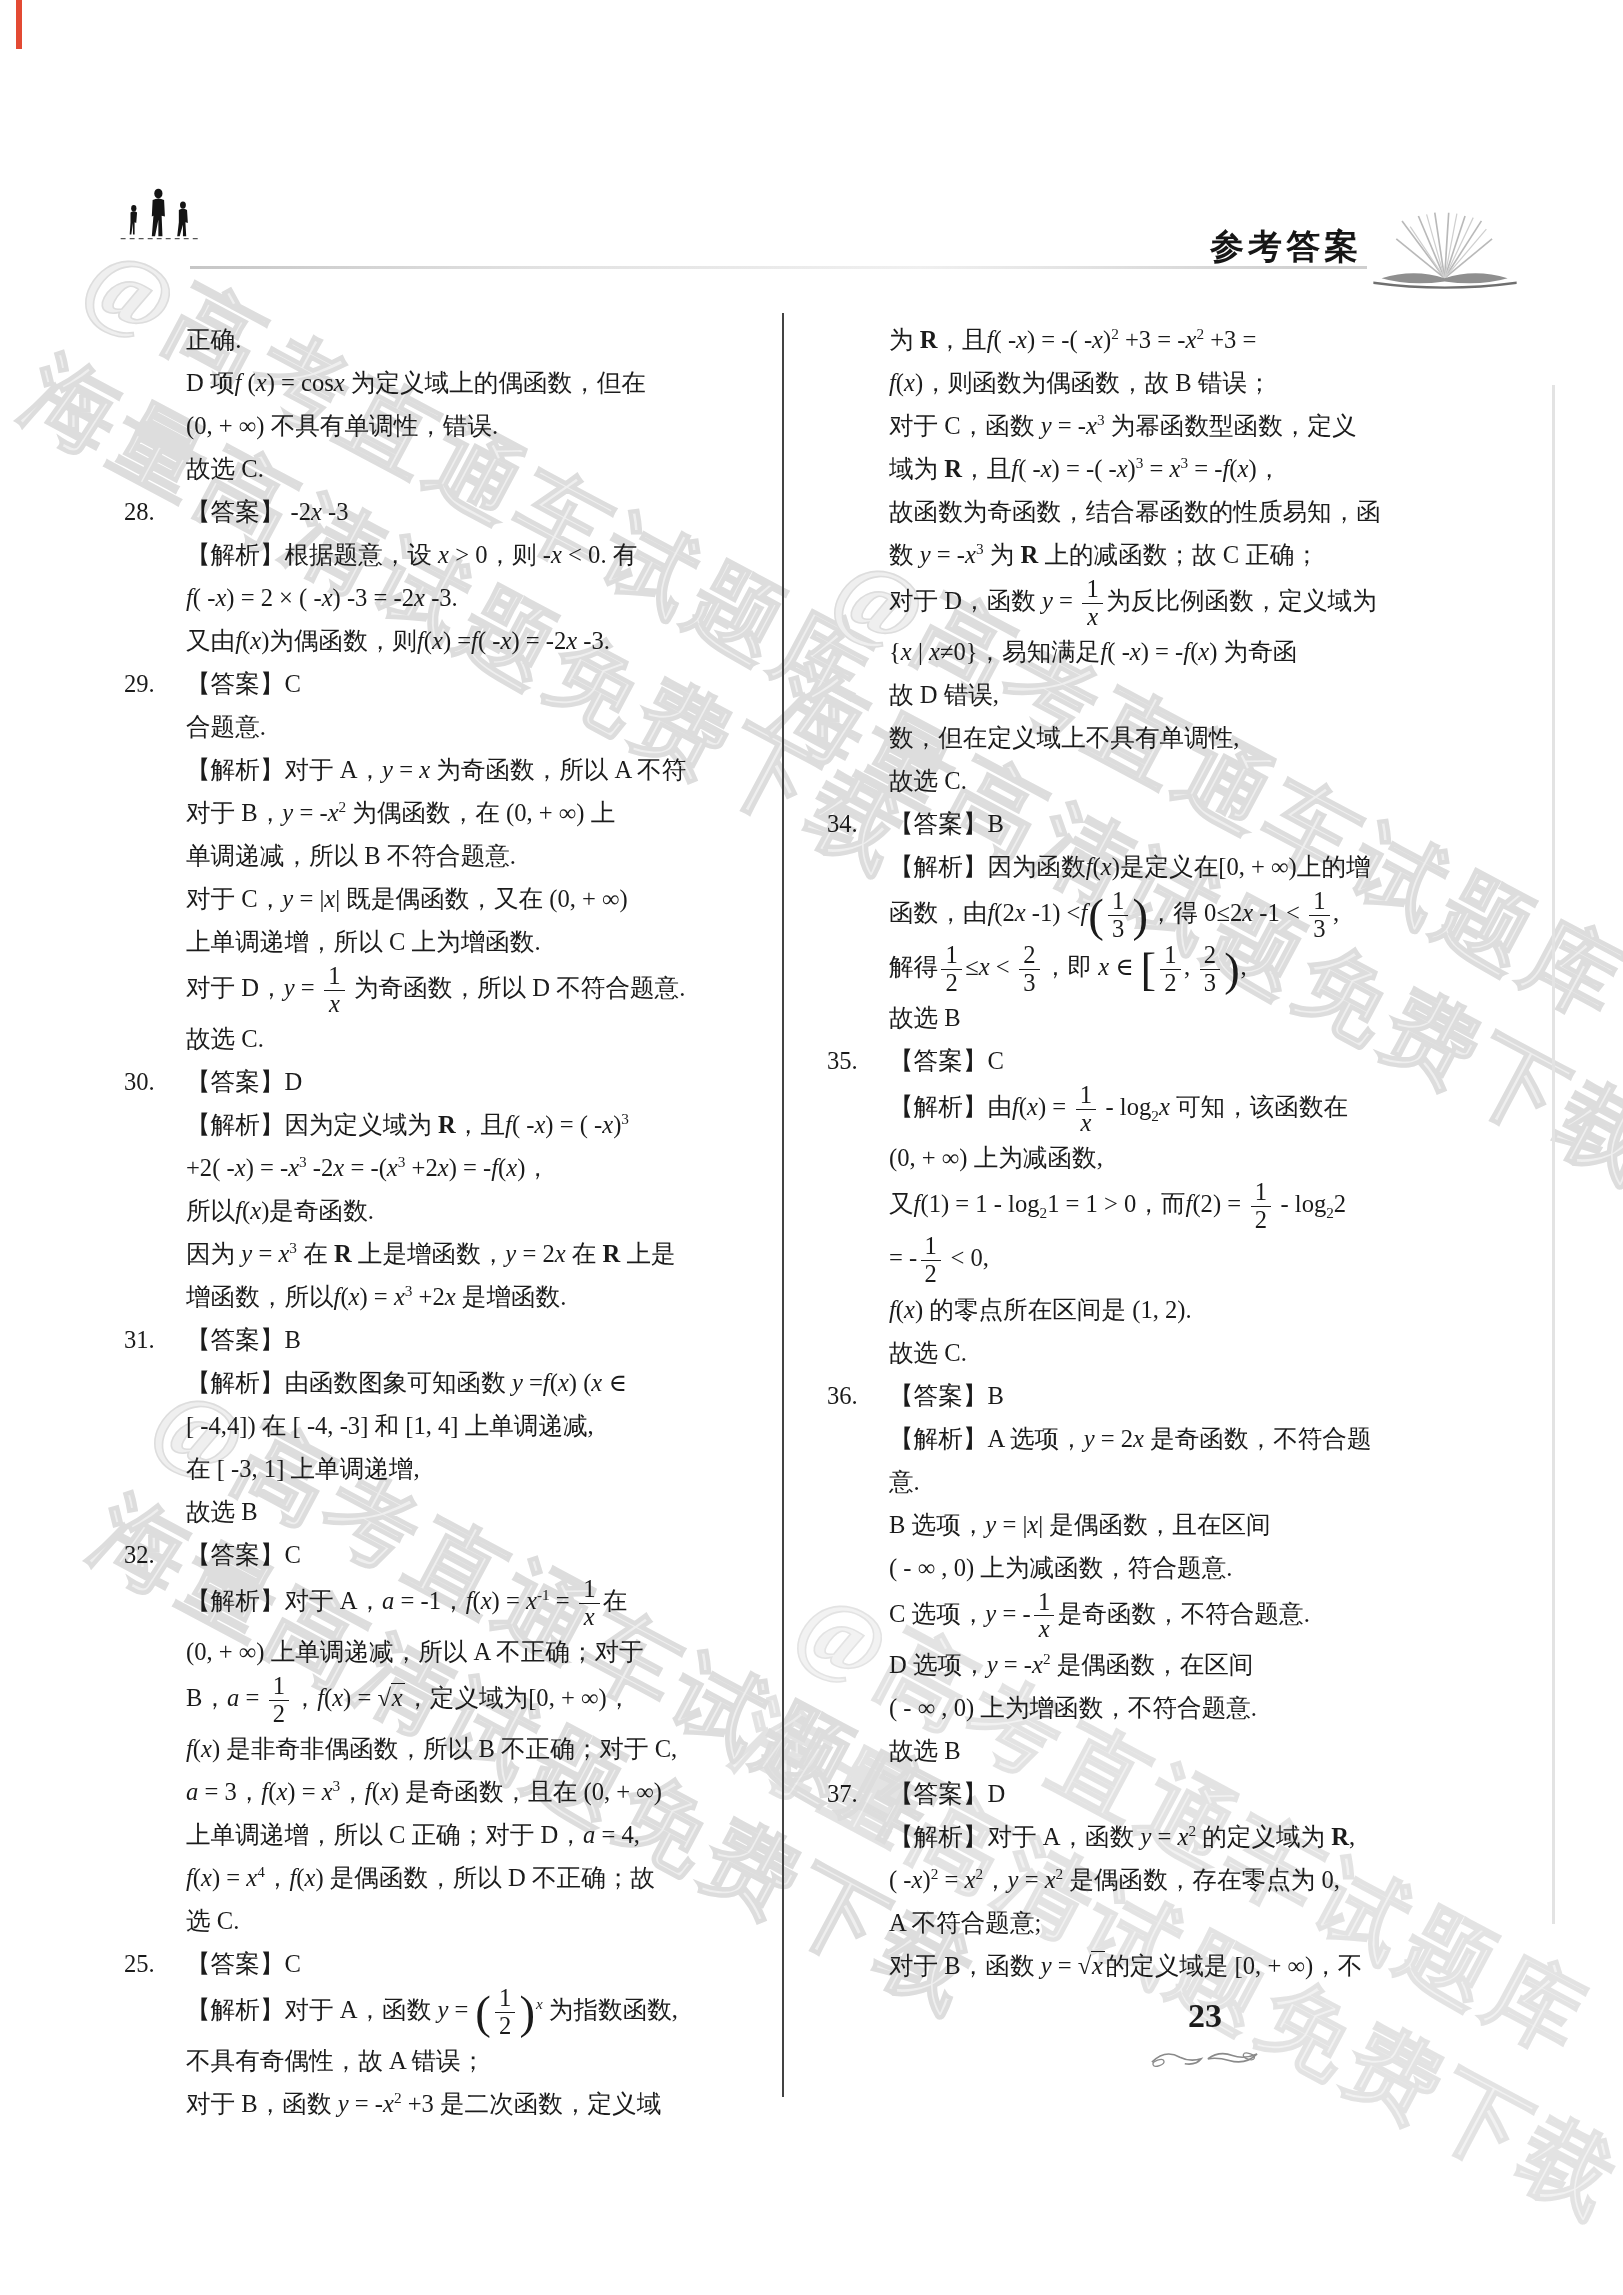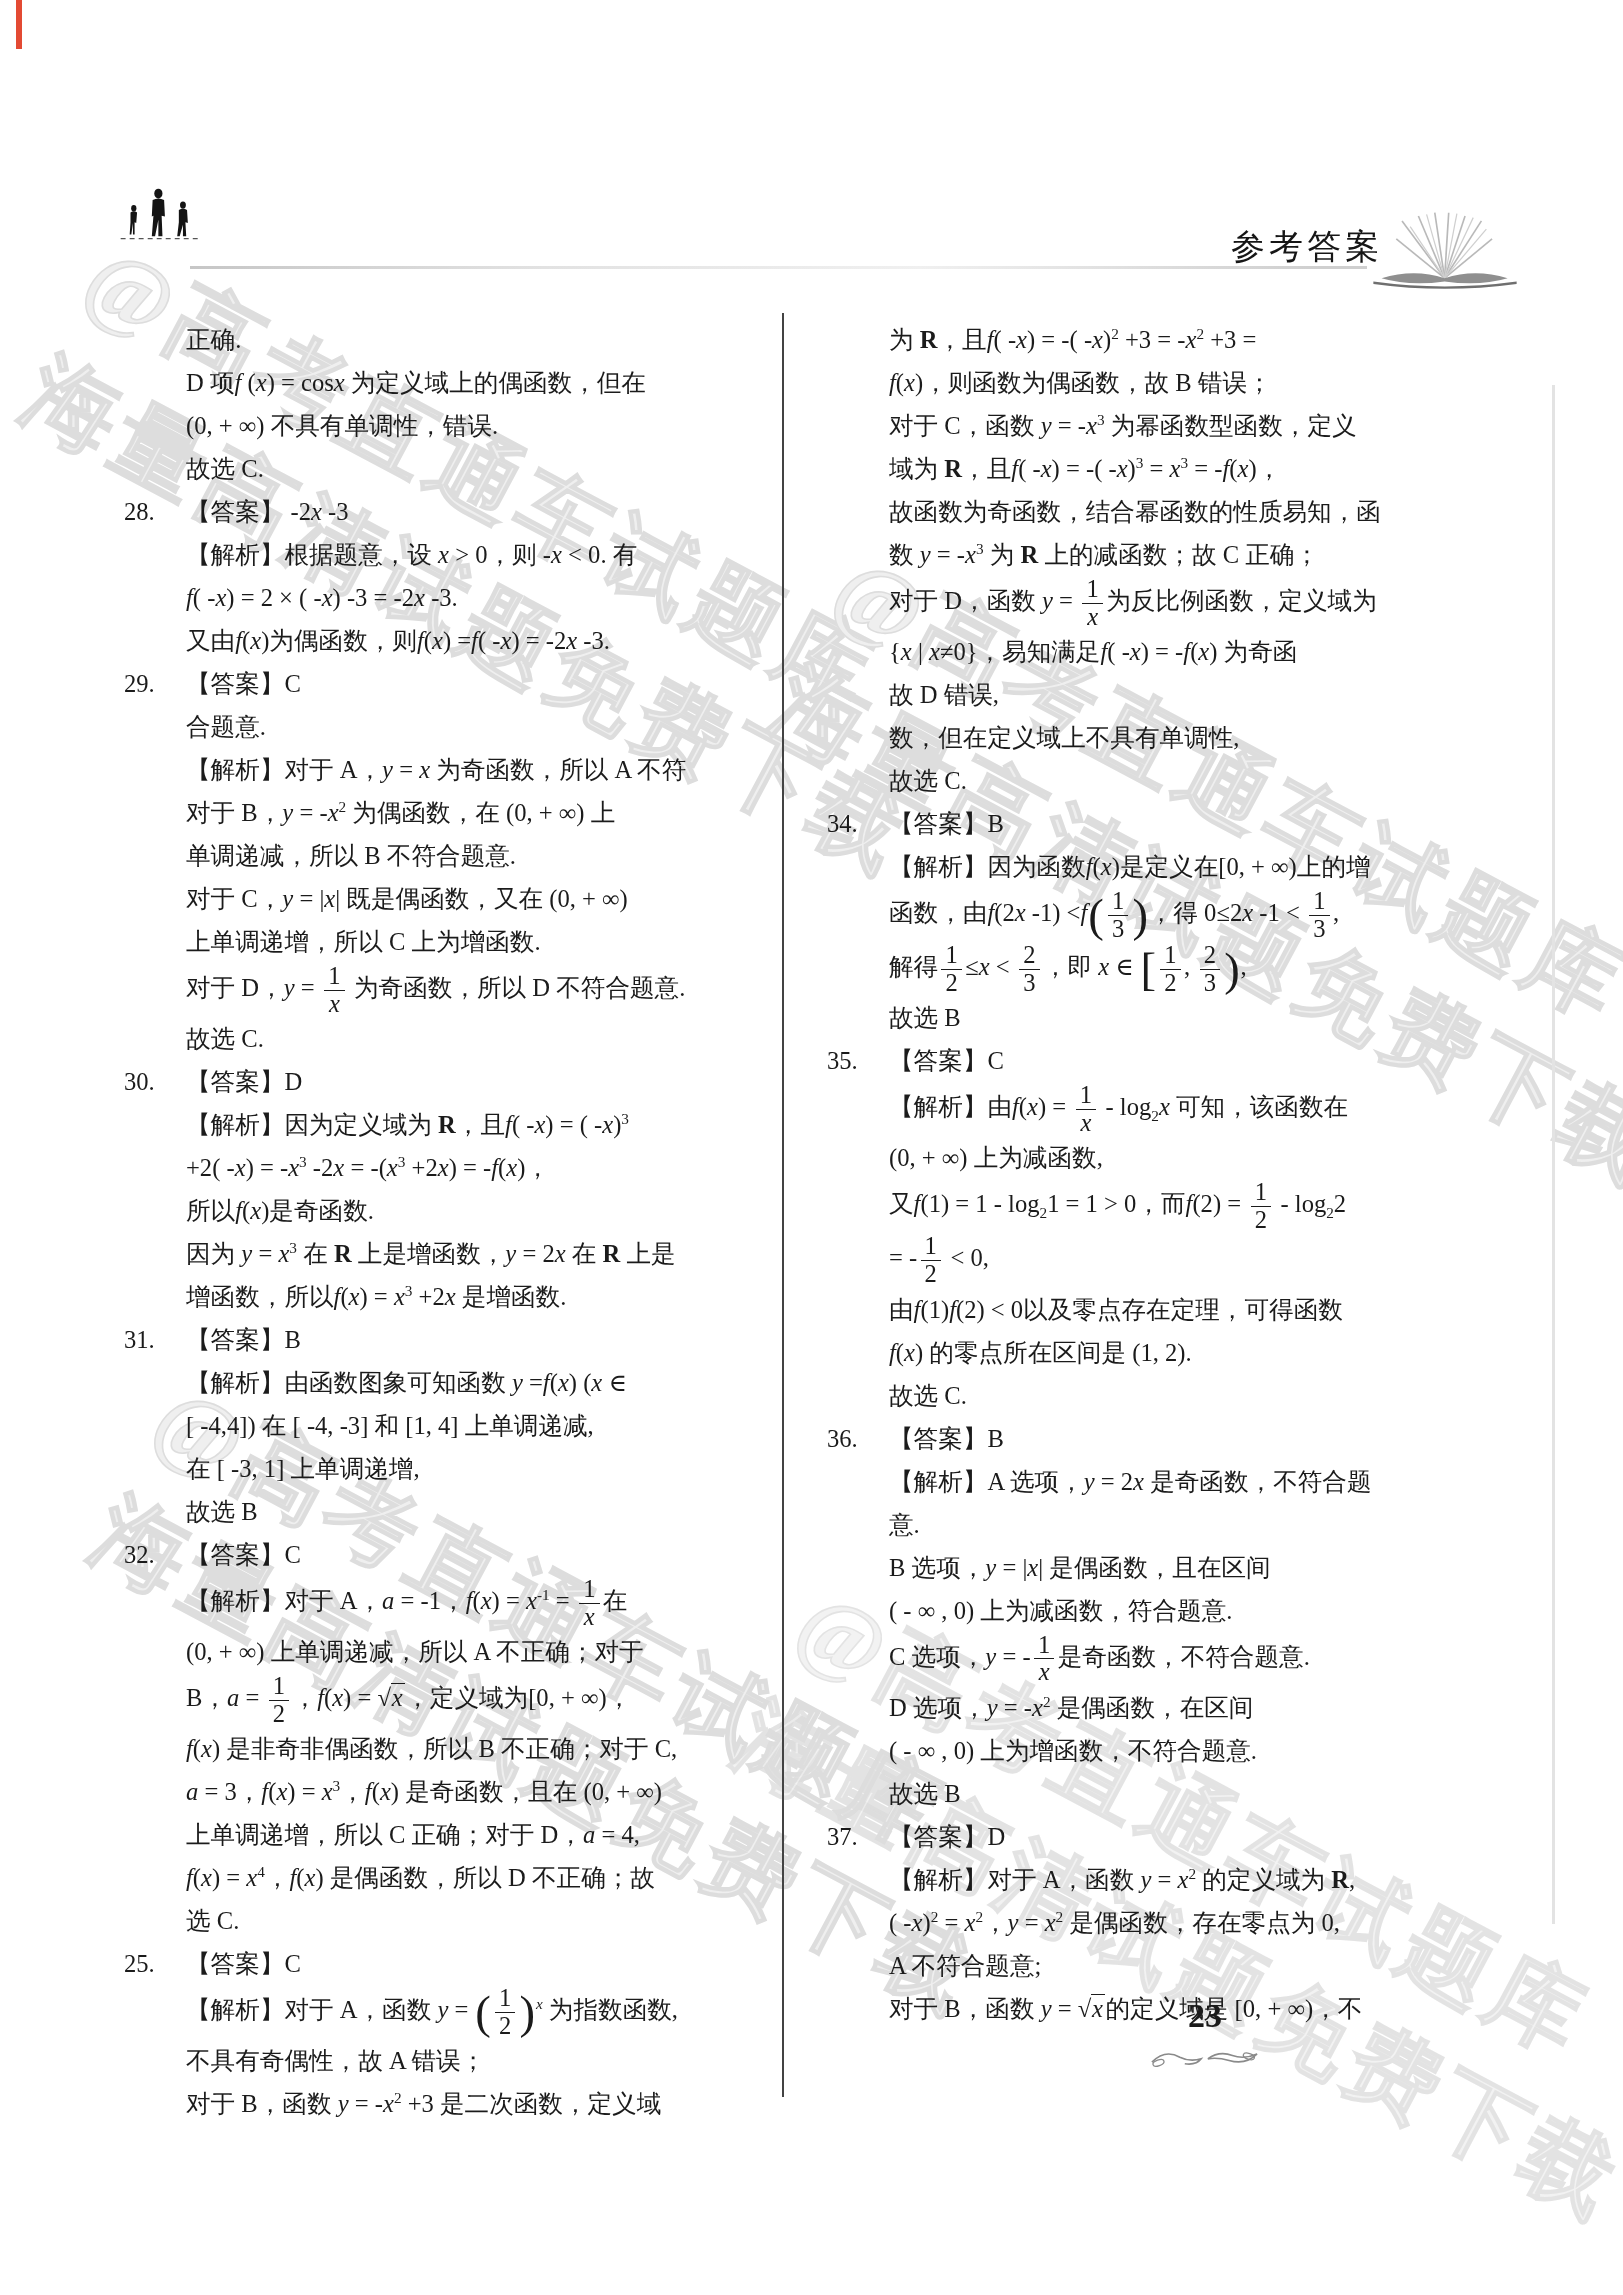--- a/index.html
+++ b/index.html
@@ -5,22 +5,22 @@
   html,body{margin:0;padding:0;}
   body{
     width:1624px;height:2295px;position:relative;background:#ffffff;overflow:hidden;
     font-family:"Liberation Serif","DejaVu Serif",serif;color:#1b1b1b;
   }
   
   #red-tick{position:absolute;left:16.4px;top:0;width:5.7px;height:49px;background:#e34a33;}
   #people-icon{position:absolute;left:119px;top:187px;width:82px;height:59px;}
   #hdr-line{position:absolute;left:190px;top:266px;width:1177px;height:2.5px;
     background:linear-gradient(90deg,#c6c6c6,#e2e2e2 30%,#f0f0f0 62%,#cfcfcf 96%);}
-  #page-title{position:absolute;left:1210px;top:224px;font-size:34px;font-weight:400;
-    letter-spacing:4.1px;color:#161616;margin-left:21px;}
+  #page-title{position:absolute;left:1210px;top:224px;font-size:34px;font-weight:700;
+    letter-spacing:4.1px;color:#161616;}
   #book-decoration{position:absolute;left:1357px;top:206px;width:176px;height:92px;}
   #edge-line{position:absolute;left:1552px;top:385px;width:2.5px;height:1539px;background:#e3e3e3;}
   
   .wm{position:absolute;z-index:0;font-weight:700;font-size:92px;line-height:129px;
     letter-spacing:6.5px;white-space:nowrap;color:#efefef;-webkit-text-stroke:1.6px #dddddd;
     transform:rotate(28deg);transform-origin:left top;}
   #wm1{left:123px;top:214px;}
   #wm2{left:872px;top:524px;}
   #wm3{left:192px;top:1354px;}
   #wm4{left:835px;top:1559px;opacity:.8;}
@@ -213,21 +213,20 @@
       </div>
     </div>
     <div class="qitem">
       <div class="qnum">35.</div>
       <div class="qbody">
         <div class="ln">【答案】C</div>
         <div class="ln">【解析】由<i>f</i>(<i>x</i>) = <span class="fr"><span class="nu">1</span><span class="de"><i>x</i></span></span> - log<sub>2</sub><i>x</i> 可知，该函数在</div>
         <div class="ln">(0, + ∞) 上为减函数,</div>
         <div class="ln">又<i>f</i>(1) = 1 - log<sub>2</sub>1 = 1 &gt; 0，而<i>f</i>(2) = <span class="fr"><span class="nu">1</span><span class="de">2</span></span> - log<sub>2</sub>2</div>
         <div class="ln">= -<span class="fr"><span class="nu">1</span><span class="de">2</span></span> &lt; 0,</div>
-        <div class="ln">由<i>f</i>(1)<i>f</i>(2) &lt; 0以及零点存在定理，可得函数</div>
         <div class="ln"><i>f</i>(<i>x</i>) 的零点所在区间是 (1, 2).</div>
         <div class="ln">故选 C.</div>
       </div>
     </div>
     <div class="qitem">
       <div class="qnum">36.</div>
       <div class="qbody">
         <div class="ln">【答案】B</div>
         <div class="ln">【解析】A 选项，<i>y</i> = 2<i>x</i> 是奇函数，不符合题</div>
         <div class="ln">意.</div>

